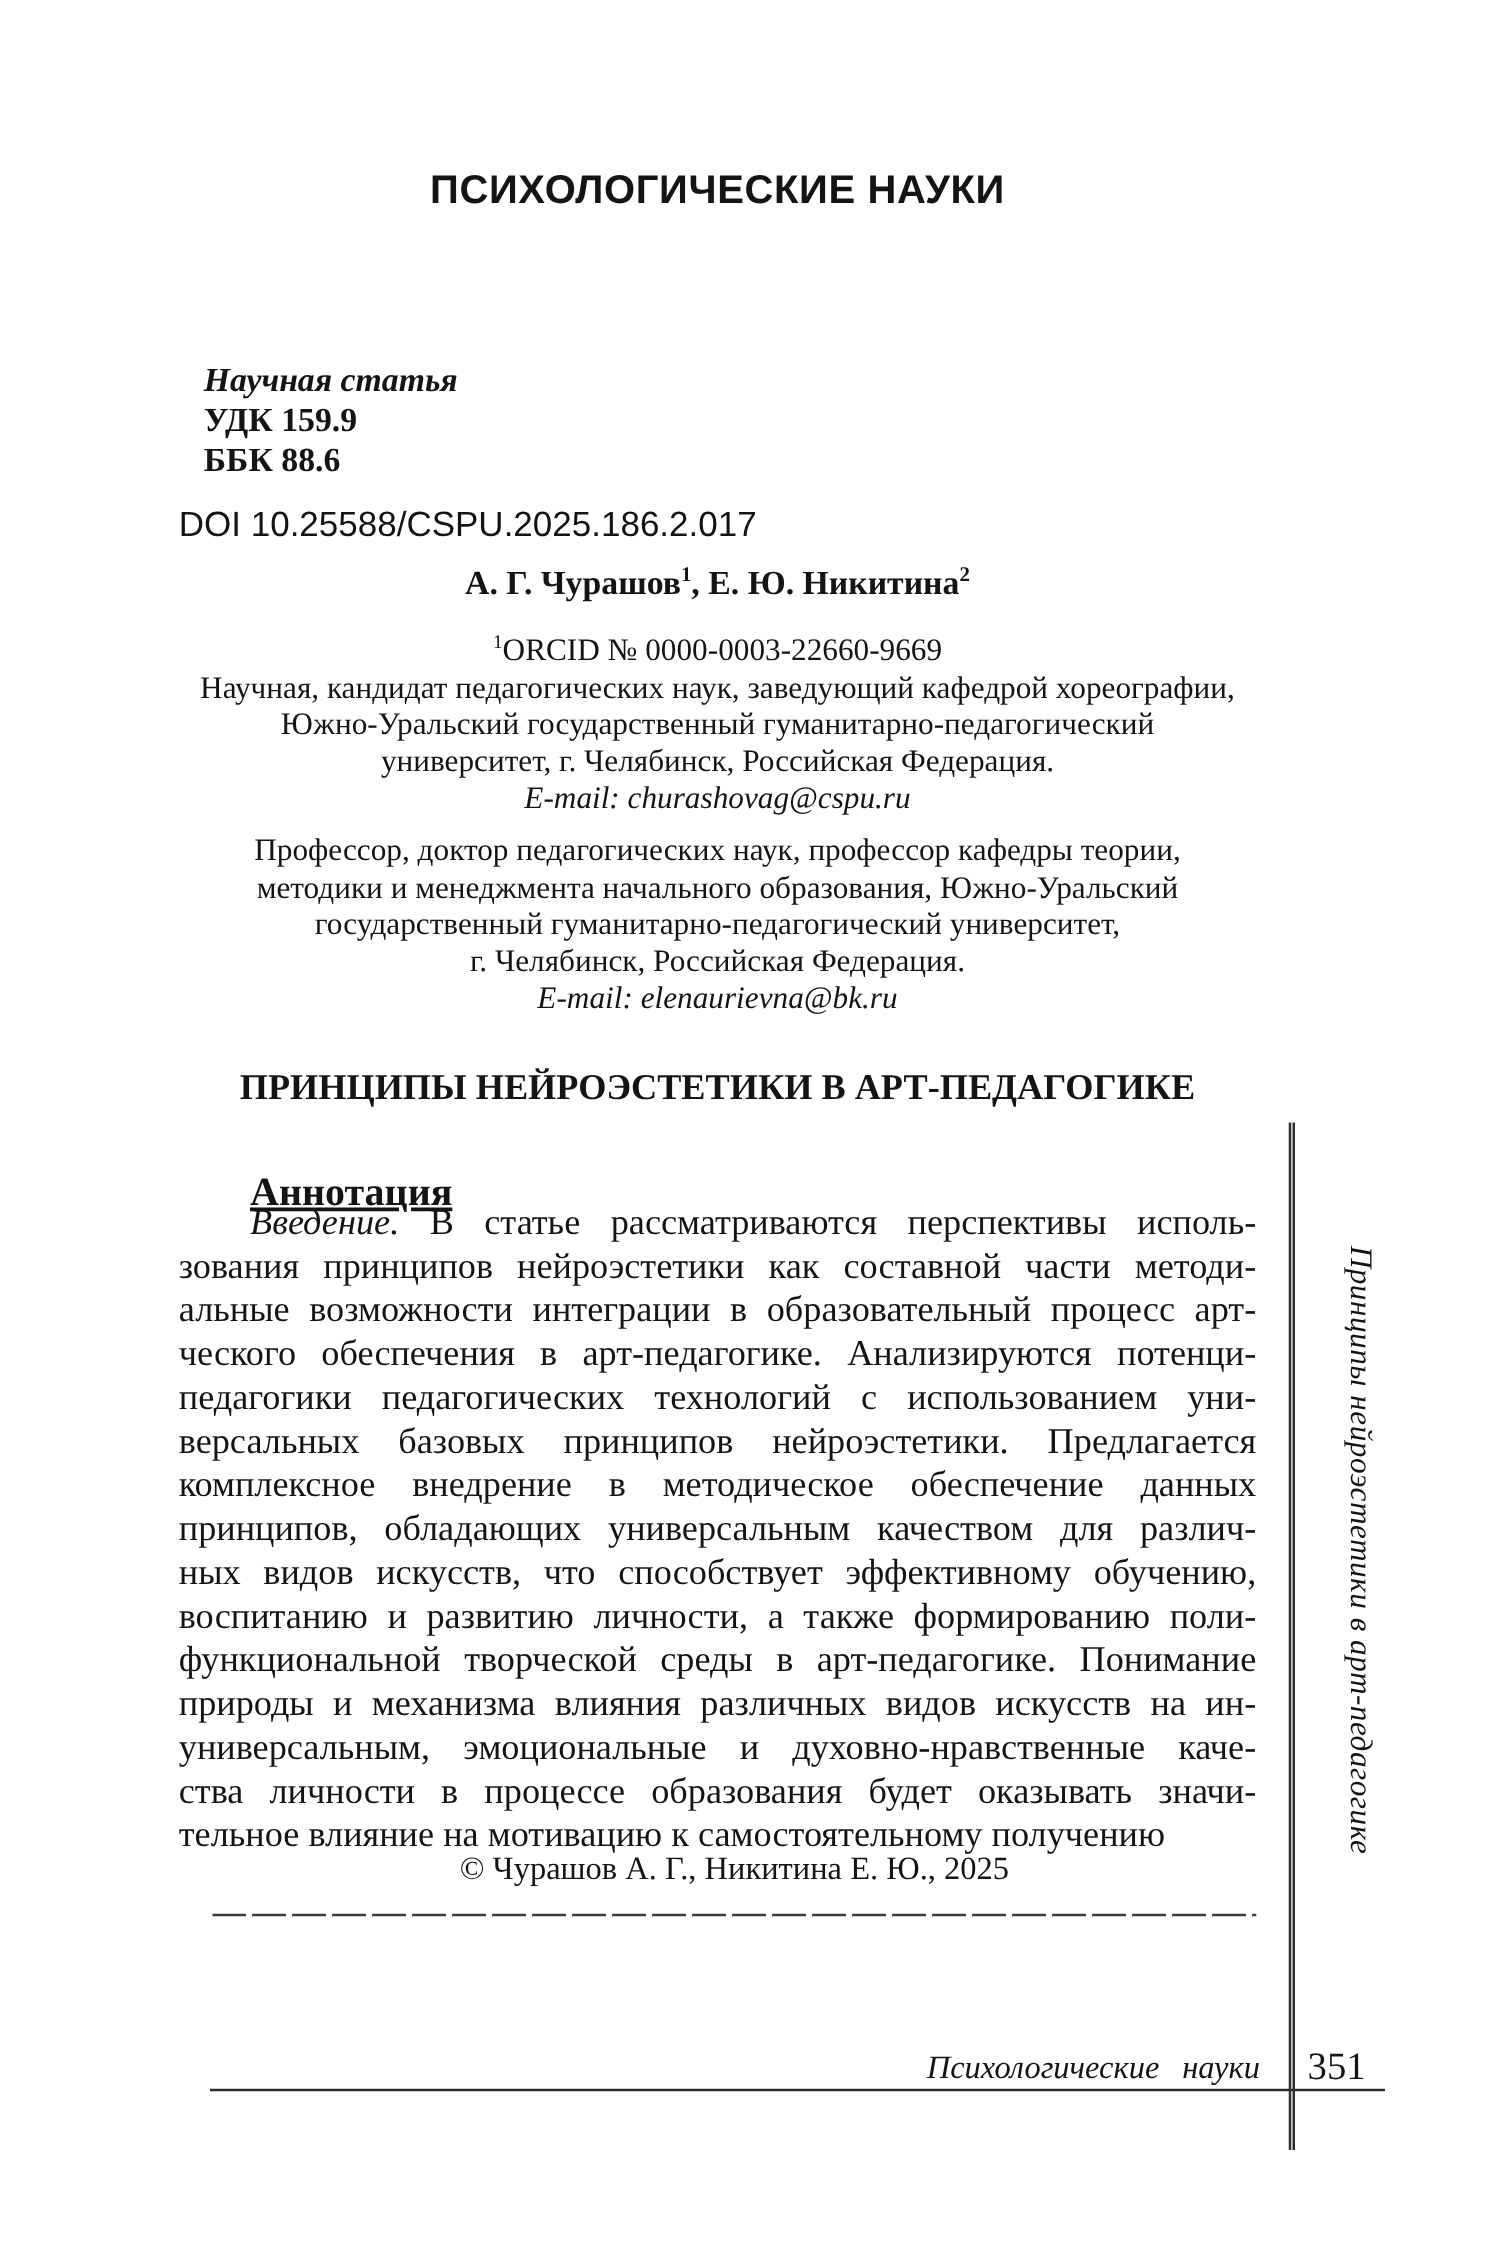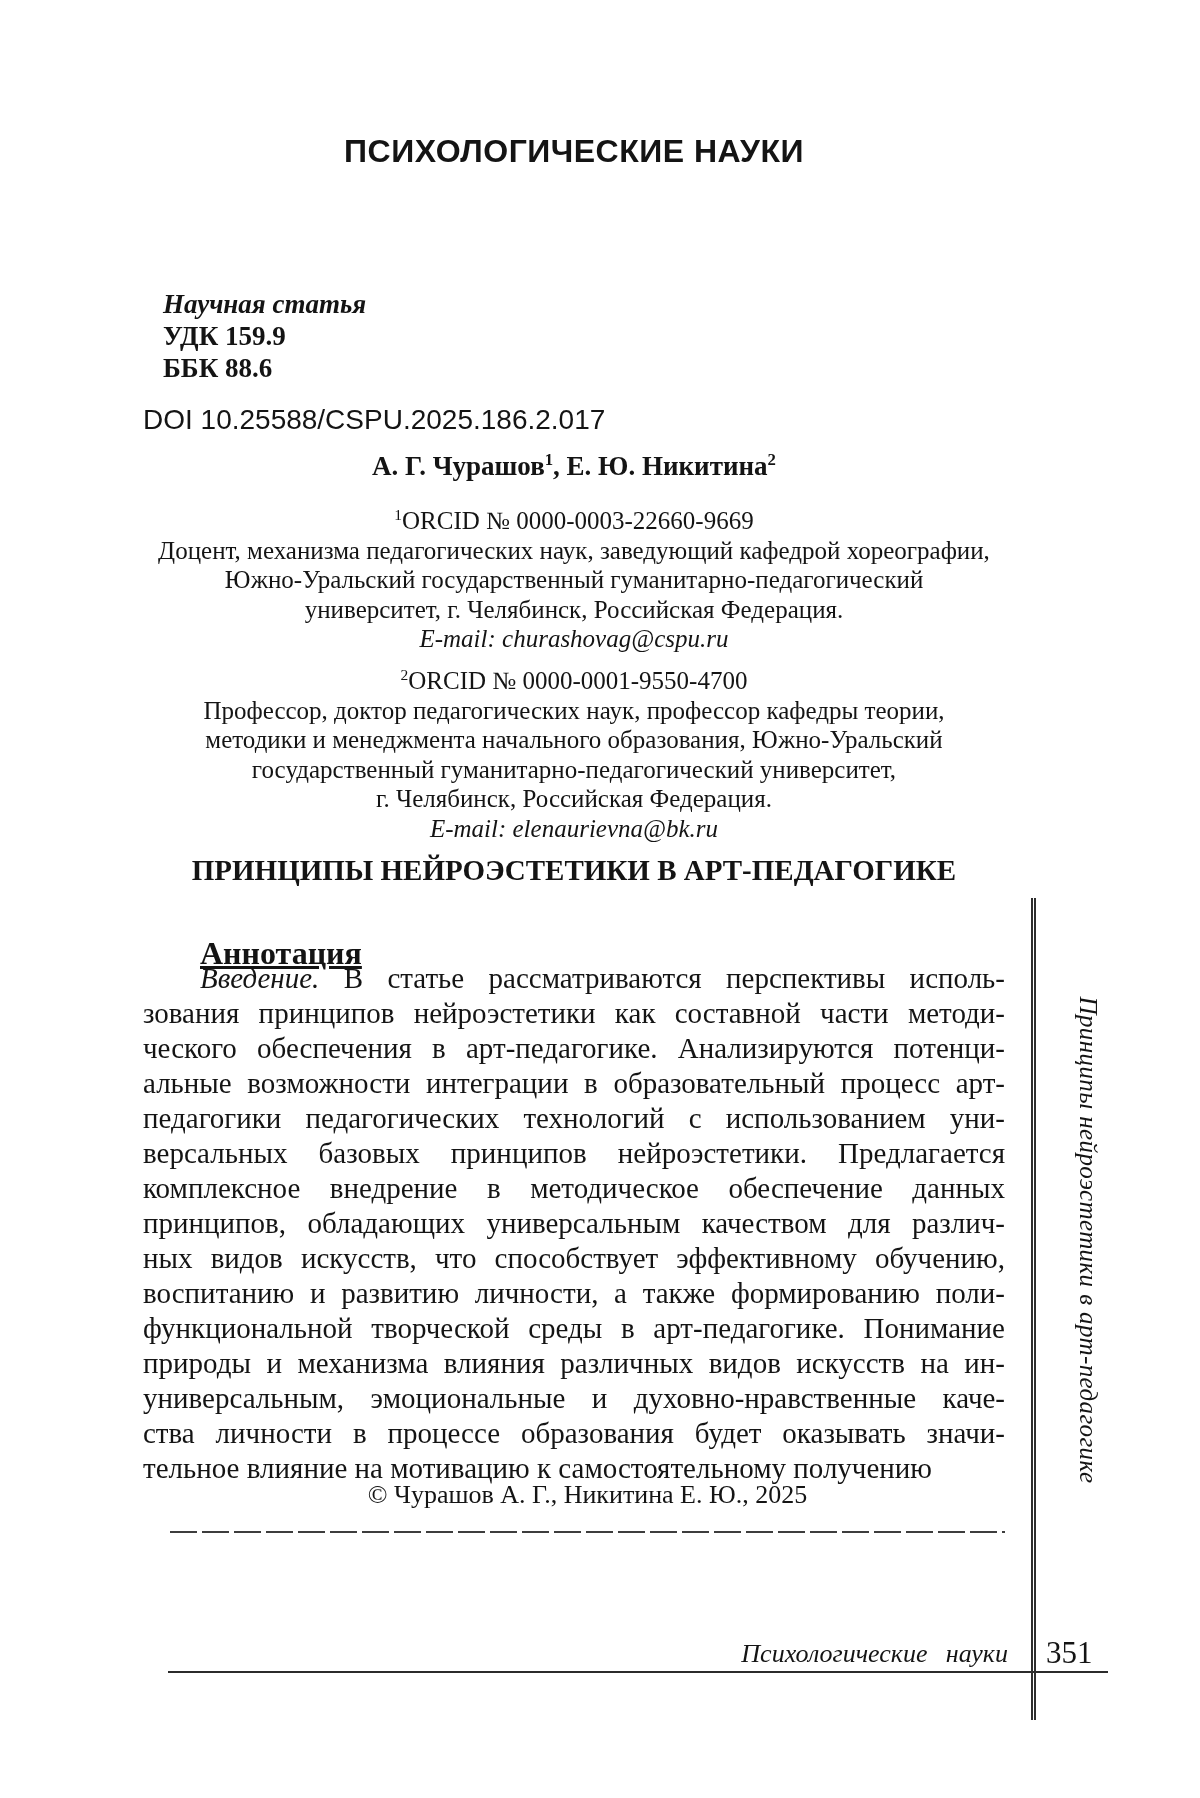--- a/index.html
+++ b/index.html
@@ -65,47 +65,46 @@
 
 <div id="doi-line" class="abs col">DOI 10.25588/CSPU.2025.186.2.017</div>
 
 <div id="authors-line" class="abs col center">
   <span>А. Г. Чурашов</span><sup>1</sup><span>, </span><span>Е. Ю. Никитина</span><sup>2</sup>
 </div>
 
 <div id="affiliation-1" class="abs col center aff">
   <div><sup>1</sup><span>ORCID № 0000-0003-22660-9669</span></div>
   <div>
-      <div>Доцент, механизма педагогических наук, заведующий кафедрой хореографии,</div>
+      <div>Научная, кандидат педагогических наук, заведующий кафедрой хореографии,</div>
       <div>Южно-Уральский государственный гуманитарно-педагогический</div>
       <div>университет, г. Челябинск, Российская Федерация.</div>
     </div>
   <div class="ital">E-mail: churashovag@cspu.ru</div>
 </div>
 
 <div id="affiliation-2" class="abs col center aff">
-  <div><sup>2</sup><span>ORCID № 0000-0001-9550-4700</span></div>
   <div>
       <div>Профессор, доктор педагогических наук, профессор кафедры теории,</div>
       <div>методики и менеджмента начального образования, Южно-Уральский</div>
       <div>государственный гуманитарно-педагогический университет,</div>
       <div>г. Челябинск, Российская Федерация.</div>
     </div>
   <div class="ital">E-mail: elenaurievna@bk.ru</div>
 </div>
 
 <div id="article-title" class="abs col center">ПРИНЦИПЫ НЕЙРОЭСТЕТИКИ В АРТ-ПЕДАГОГИКЕ</div>
 
 <div id="abstract-heading" class="abs col">Аннотация</div>
 
 <div id="abstract-body" class="abs col">
     <div class="abs-line first"><span class="ital">Введение.</span> В статье рассматриваются перспективы исполь-</div>
     <div class="abs-line">зования принципов нейроэстетики как составной части методи-</div>
+    <div class="abs-line">альные возможности интеграции в образовательный процесс арт-</div>
     <div class="abs-line">ческого обеспечения в арт-педагогике. Анализируются потенци-</div>
-    <div class="abs-line">альные возможности интеграции в образовательный процесс арт-</div>
     <div class="abs-line">педагогики педагогических технологий с использованием уни-</div>
     <div class="abs-line">версальных базовых принципов нейроэстетики. Предлагается</div>
     <div class="abs-line">комплексное внедрение в методическое обеспечение данных</div>
     <div class="abs-line">принципов, обладающих универсальным качеством для различ-</div>
     <div class="abs-line">ных видов искусств, что способствует эффективному обучению,</div>
     <div class="abs-line">воспитанию и развитию личности, а также формированию поли-</div>
     <div class="abs-line">функциональной творческой среды в арт-педагогике. Понимание</div>
     <div class="abs-line">природы и механизма влияния различных видов искусств на ин-</div>
     <div class="abs-line">универсальным, эмоциональные и духовно-нравственные каче-</div>
     <div class="abs-line">ства личности в процессе образования будет оказывать значи-</div>

